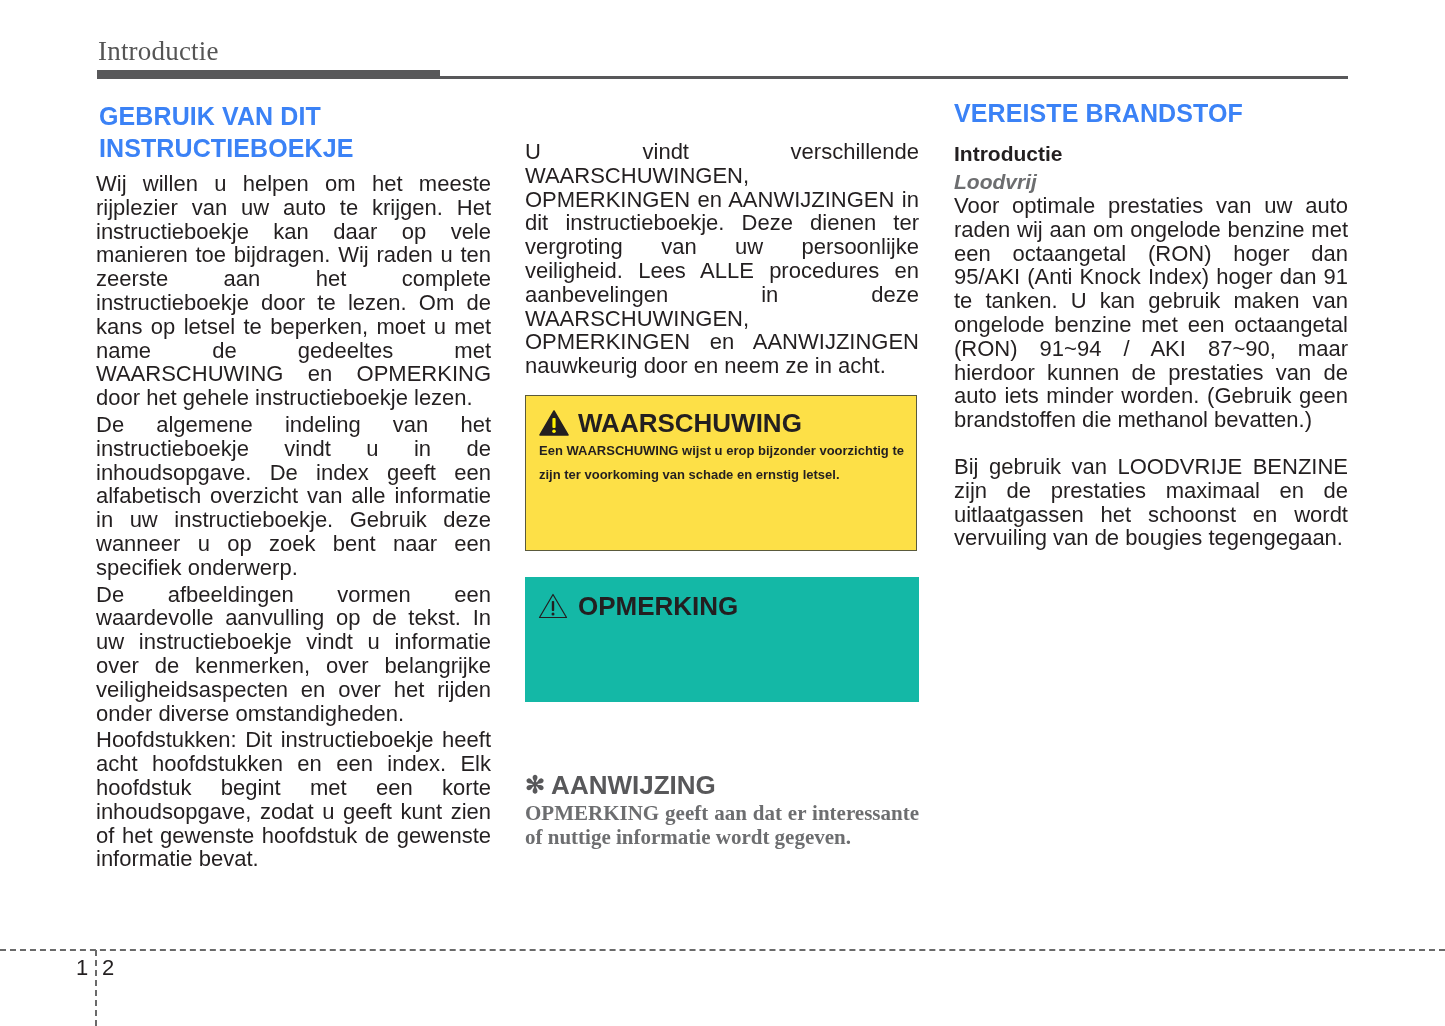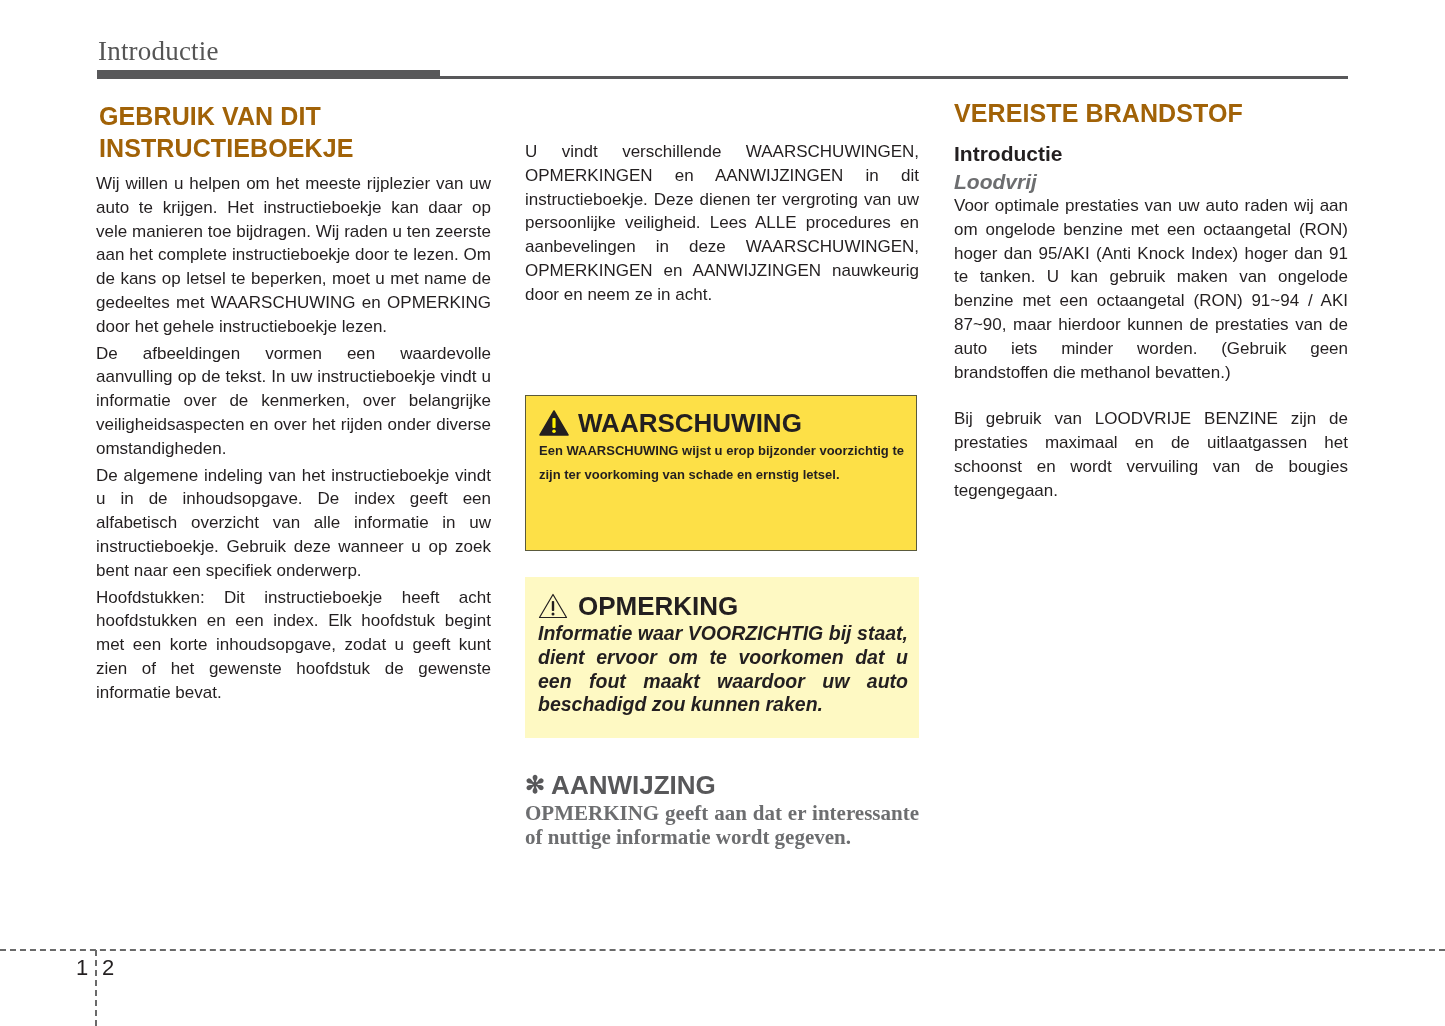--- a/index.html
+++ b/index.html
@@ -19,26 +19,26 @@
     .header-thin {
       position: absolute; left: 440px; top: 76px; width: 908px; height: 3px;
       background: #58585a;
     }
     .col { position: absolute; }
     .col1 { left: 96px; top: 100px; width: 395px; }
     .col2 { left: 525px; top: 140px; width: 394px; }
     .col3 { left: 954px; top: 97px; width: 394px; }
 
     h1.title {
-      margin: 0 0 0 3px; font-size: 25px; font-weight: bold; color: #a16207;
+      margin: 0 0 0 3px; font-size: 25px; font-weight: bold; color: #3b82f6;
       line-height: 32px; letter-spacing: 0.1px;
     }
     .col3 h1.title { margin-left: 0; }
     p.body {
-      margin: 0; font-size: 17px; line-height: 23.8px; text-align: justify;
+      margin: 0; font-size: 22px; line-height: 23.8px; text-align: justify;
       text-align-last: left; color: #231f20;
     }
     p.body + p.body { margin-top: 3px; }
     .col1 .first { margin-top: 8px; }
 
     .subhead {
       font-size: 21px; font-weight: bold; line-height: 26px; margin-top: 12px;
     }
     .subsub {
       font-size: 21px; font-weight: bold; font-style: italic; color: #6d6e70;
@@ -55,22 +55,22 @@
       display: flex; align-items: center; font-size: 26px; font-weight: bold;
       line-height: 30px; color: #231f20;
     }
     .warn-title svg { margin-right: 9px; }
     .warn-text {
       font-size: 13px; font-weight: bold; line-height: 23.8px; text-align: justify;
       text-align-last: left; margin-top: 1px;
     }
 
     .note-box {
-      position: absolute; left: 525px; top: 577px; width: 394px; height: 161px;
-      background: #fef9c3; box-sizing: border-box; padding: 14px 11px 0 13px;
+      position: absolute; left: 525px; top: 577px; width: 394px; height: 125px;
+      background: #14b8a6; box-sizing: border-box; padding: 14px 11px 0 13px;
     }
     .note-title {
       display: flex; align-items: center; font-size: 26px; font-weight: bold;
       line-height: 30px; color: #231f20;
     }
     .note-title svg { margin-right: 10px; }
     .note-text {
       font-size: 19.5px; font-weight: bold; font-style: italic; line-height: 23.8px;
       text-align: justify; text-align-last: left; margin-top: 1px;
     }
@@ -105,22 +105,22 @@
 </head>
 <body>
 
 <div class="section-label">Introductie</div>
 <div class="header-thick"></div>
 <div class="header-thin"></div>
 
 <div class="col col1">
   <h1 class="title">GEBRUIK VAN DIT INSTRUCTIEBOEKJE</h1>
   <p class="body first">Wij willen u helpen om het meeste rijplezier van uw auto te krijgen. Het instructieboekje kan daar op vele manieren toe bijdragen. Wij raden u ten zeerste aan het complete instructieboekje door te lezen. Om de kans op letsel te beperken, moet u met name de gedeeltes met WAARSCHUWING en OPMERKING door het gehele instructieboekje lezen.</p>
+  <p class="body">De algemene indeling van het instructieboekje vindt u in de inhoudsopgave. De index geeft een alfabetisch overzicht van alle informatie in uw instructieboekje. Gebruik deze wanneer u op zoek bent naar een specifiek onderwerp.</p>
   <p class="body">De afbeeldingen vormen een waardevolle aanvulling op de tekst. In uw instructieboekje vindt u informatie over de kenmerken, over belangrijke veiligheidsaspecten en over het rijden onder diverse omstandigheden.</p>
-  <p class="body">De algemene indeling van het instructieboekje vindt u in de inhoudsopgave. De index geeft een alfabetisch overzicht van alle informatie in uw instructieboekje. Gebruik deze wanneer u op zoek bent naar een specifiek onderwerp.</p>
   <p class="body">Hoofdstukken: Dit instructieboekje heeft acht hoofdstukken en een index. Elk hoofdstuk begint met een korte inhoudsopgave, zodat u geeft kunt zien of het gewenste hoofdstuk de gewenste informatie bevat.</p>
 </div>
 
 <div class="col col2">
   <p class="body">U vindt verschillende WAARSCHUWINGEN, OPMERKINGEN en AANWIJZINGEN in dit instructieboekje. Deze dienen ter vergroting van uw persoonlijke veiligheid. Lees ALLE procedures en aanbevelingen in deze WAARSCHUWINGEN, OPMERKINGEN en AANWIJZINGEN nauwkeurig door en neem ze in acht.</p>
 </div>
 
 <div class="warn-box">
   <div class="warn-title">
     <svg width="30" height="26" viewBox="0 0 30 26">
@@ -135,21 +135,20 @@
 
 <div class="note-box">
   <div class="note-title">
     <svg width="30" height="26" viewBox="0 0 30 26">
       <path d="M15 1.5 L28.5 24.5 L1.5 24.5 Z" fill="none" stroke="#231f20" stroke-width="1.2" stroke-linejoin="round"></path>
       <rect x="13.8" y="8" width="2.4" height="10" rx="0.8" fill="#231f20"></rect>
       <circle cx="15" cy="21" r="1.5" fill="#231f20"></circle>
     </svg>
     <span>OPMERKING</span>
   </div>
-  <div class="note-text">Informatie waar VOORZICHTIG bij staat, dient ervoor om te voorkomen dat u een fout maakt waardoor uw auto beschadigd zou kunnen raken.</div>
 </div>
 
 <div class="hint-block">
   <div class="hint-title">
     <span class="star">✻</span>
     <span>AANWIJZING</span>
   </div>
   <div class="hint-text">OPMERKING geeft aan dat er interessante of nuttige informatie wordt gegeven.</div>
 </div>
 

